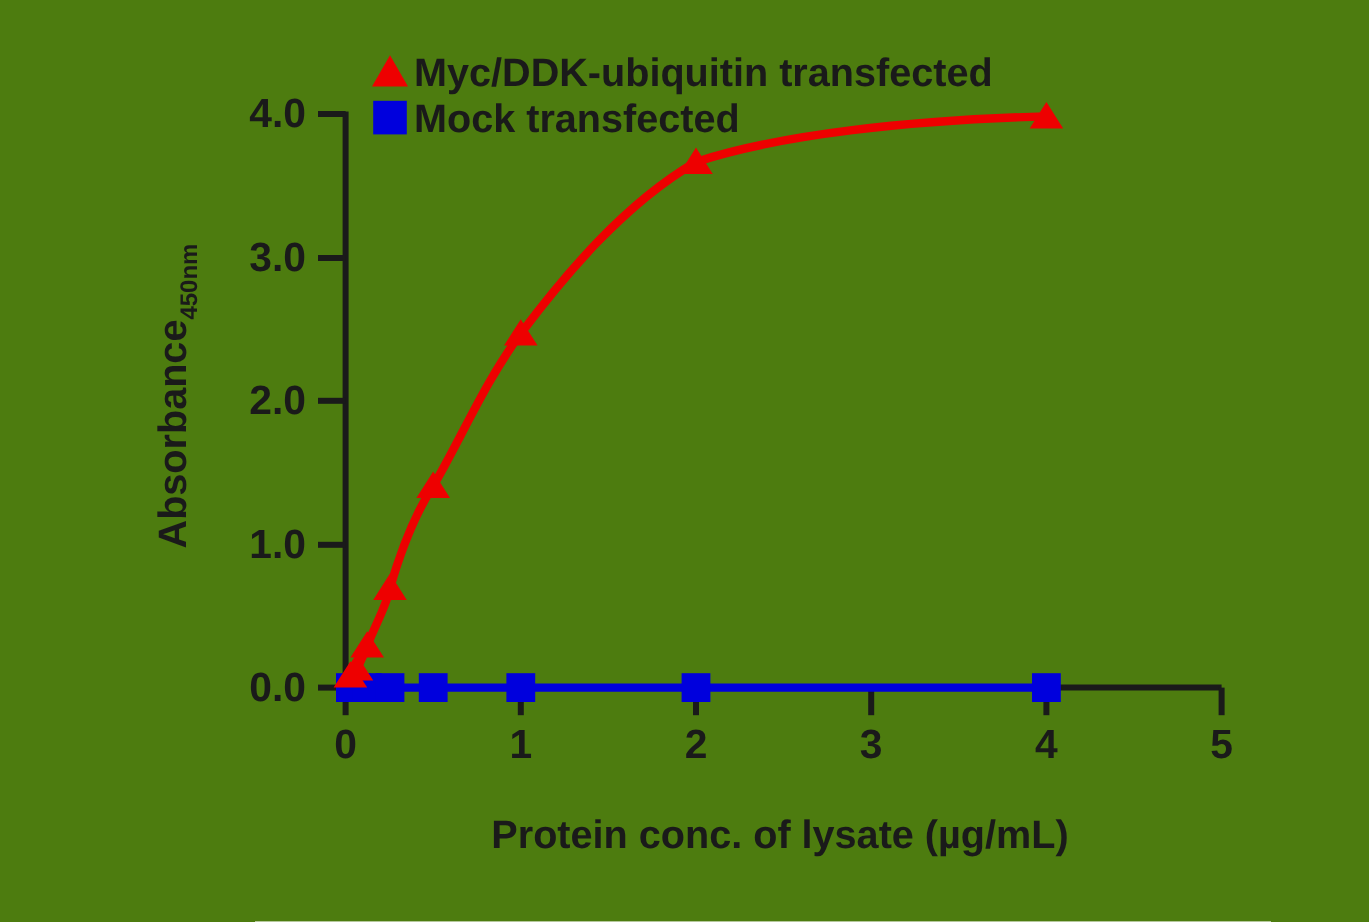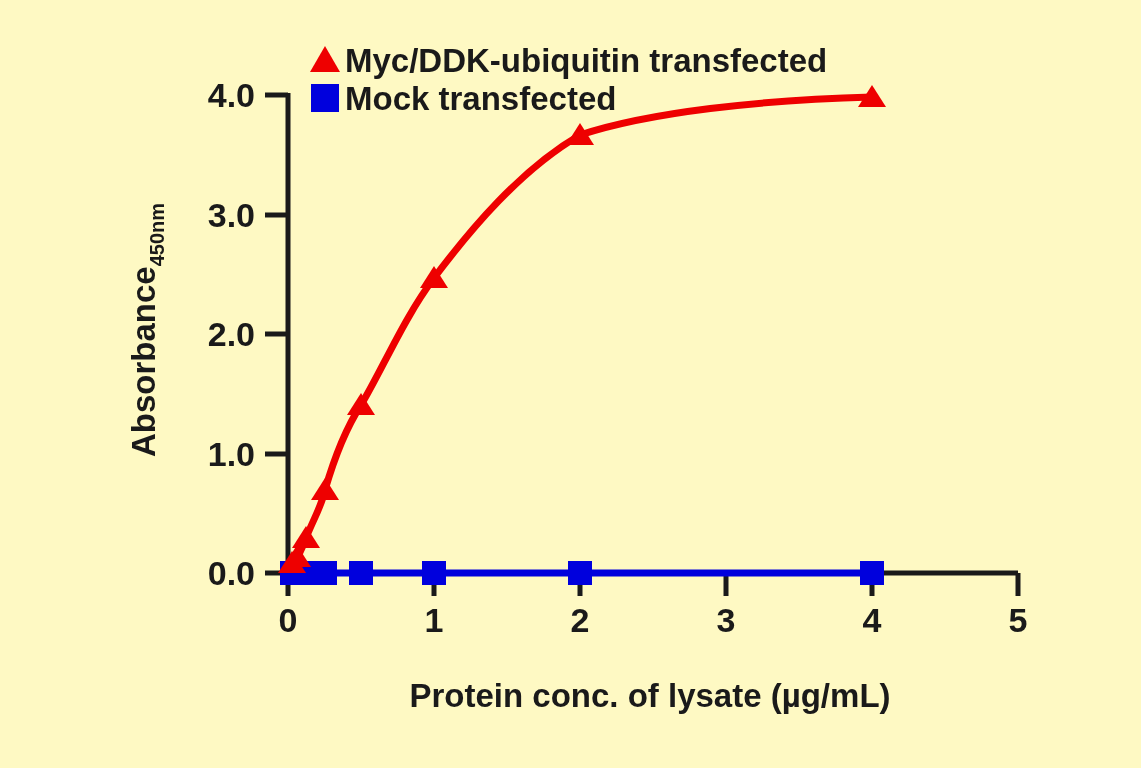--- a/index.html
+++ b/index.html
@@ -7,21 +7,21 @@
     padding: 0;
     background: #ffffff;
   }
   body {
     font-family: "Liberation Sans", sans-serif;
   }
   #figure {
     position: relative;
     width: 1141px;
     height: 768px;
-    background: #fef9c3;
+    background: #4d7c0f;
     overflow: hidden;
   }
   #plot-svg {
     position: absolute;
     left: 0;
     top: 0;
     width: 1141px;
     height: 768px;
   }
   .axis-tick-label {

